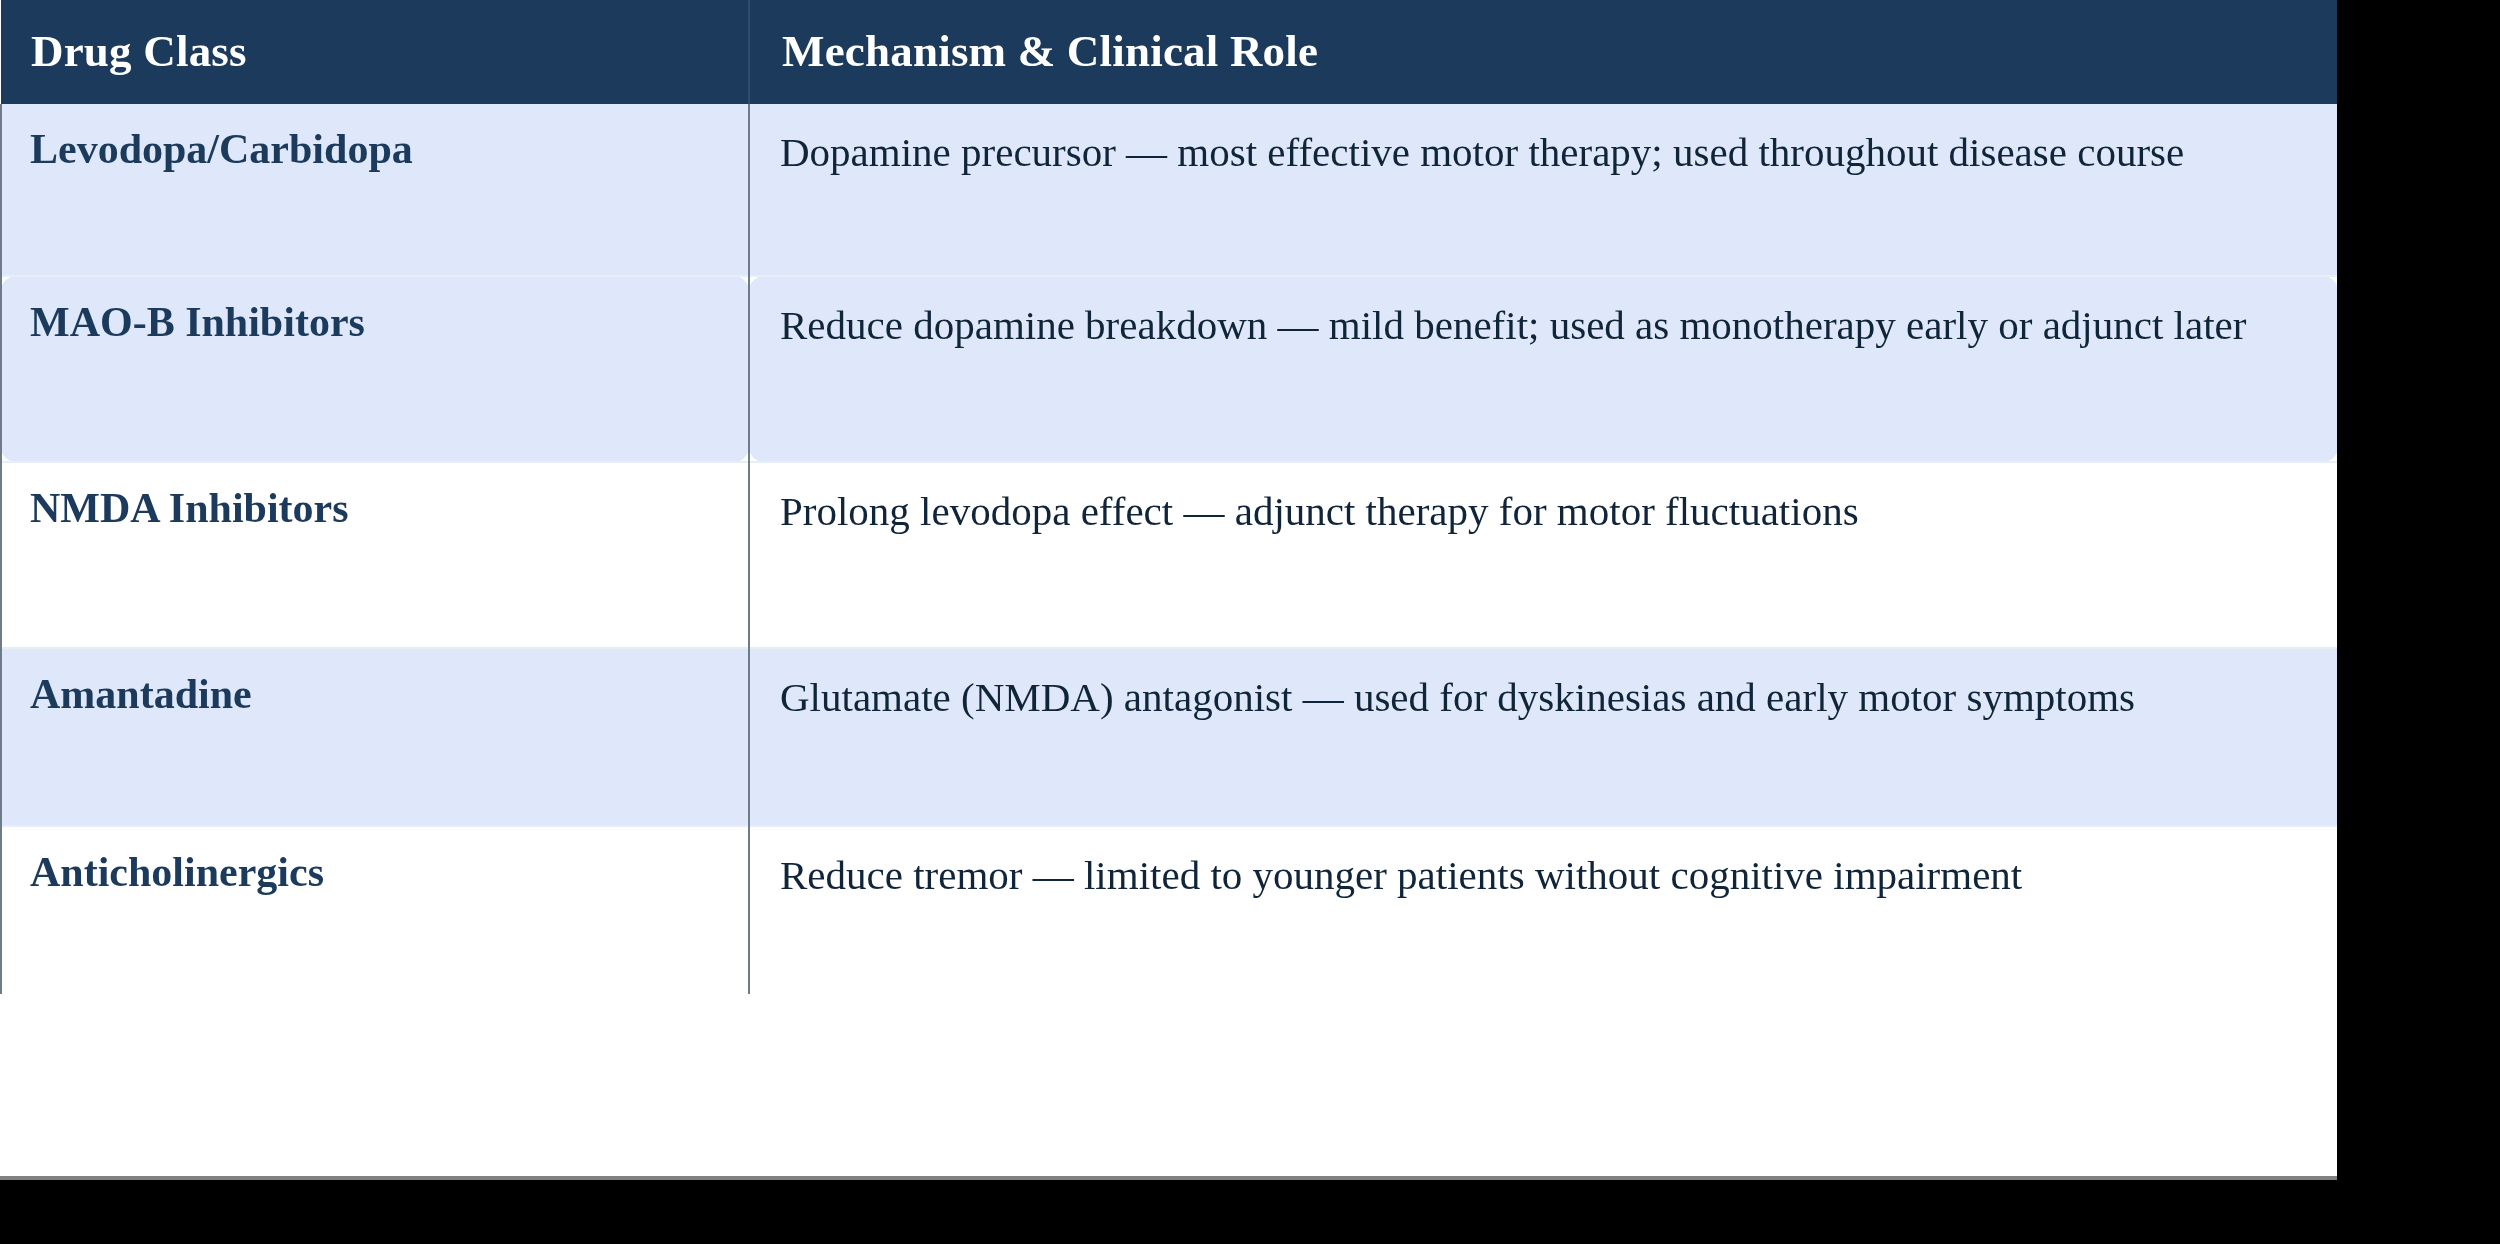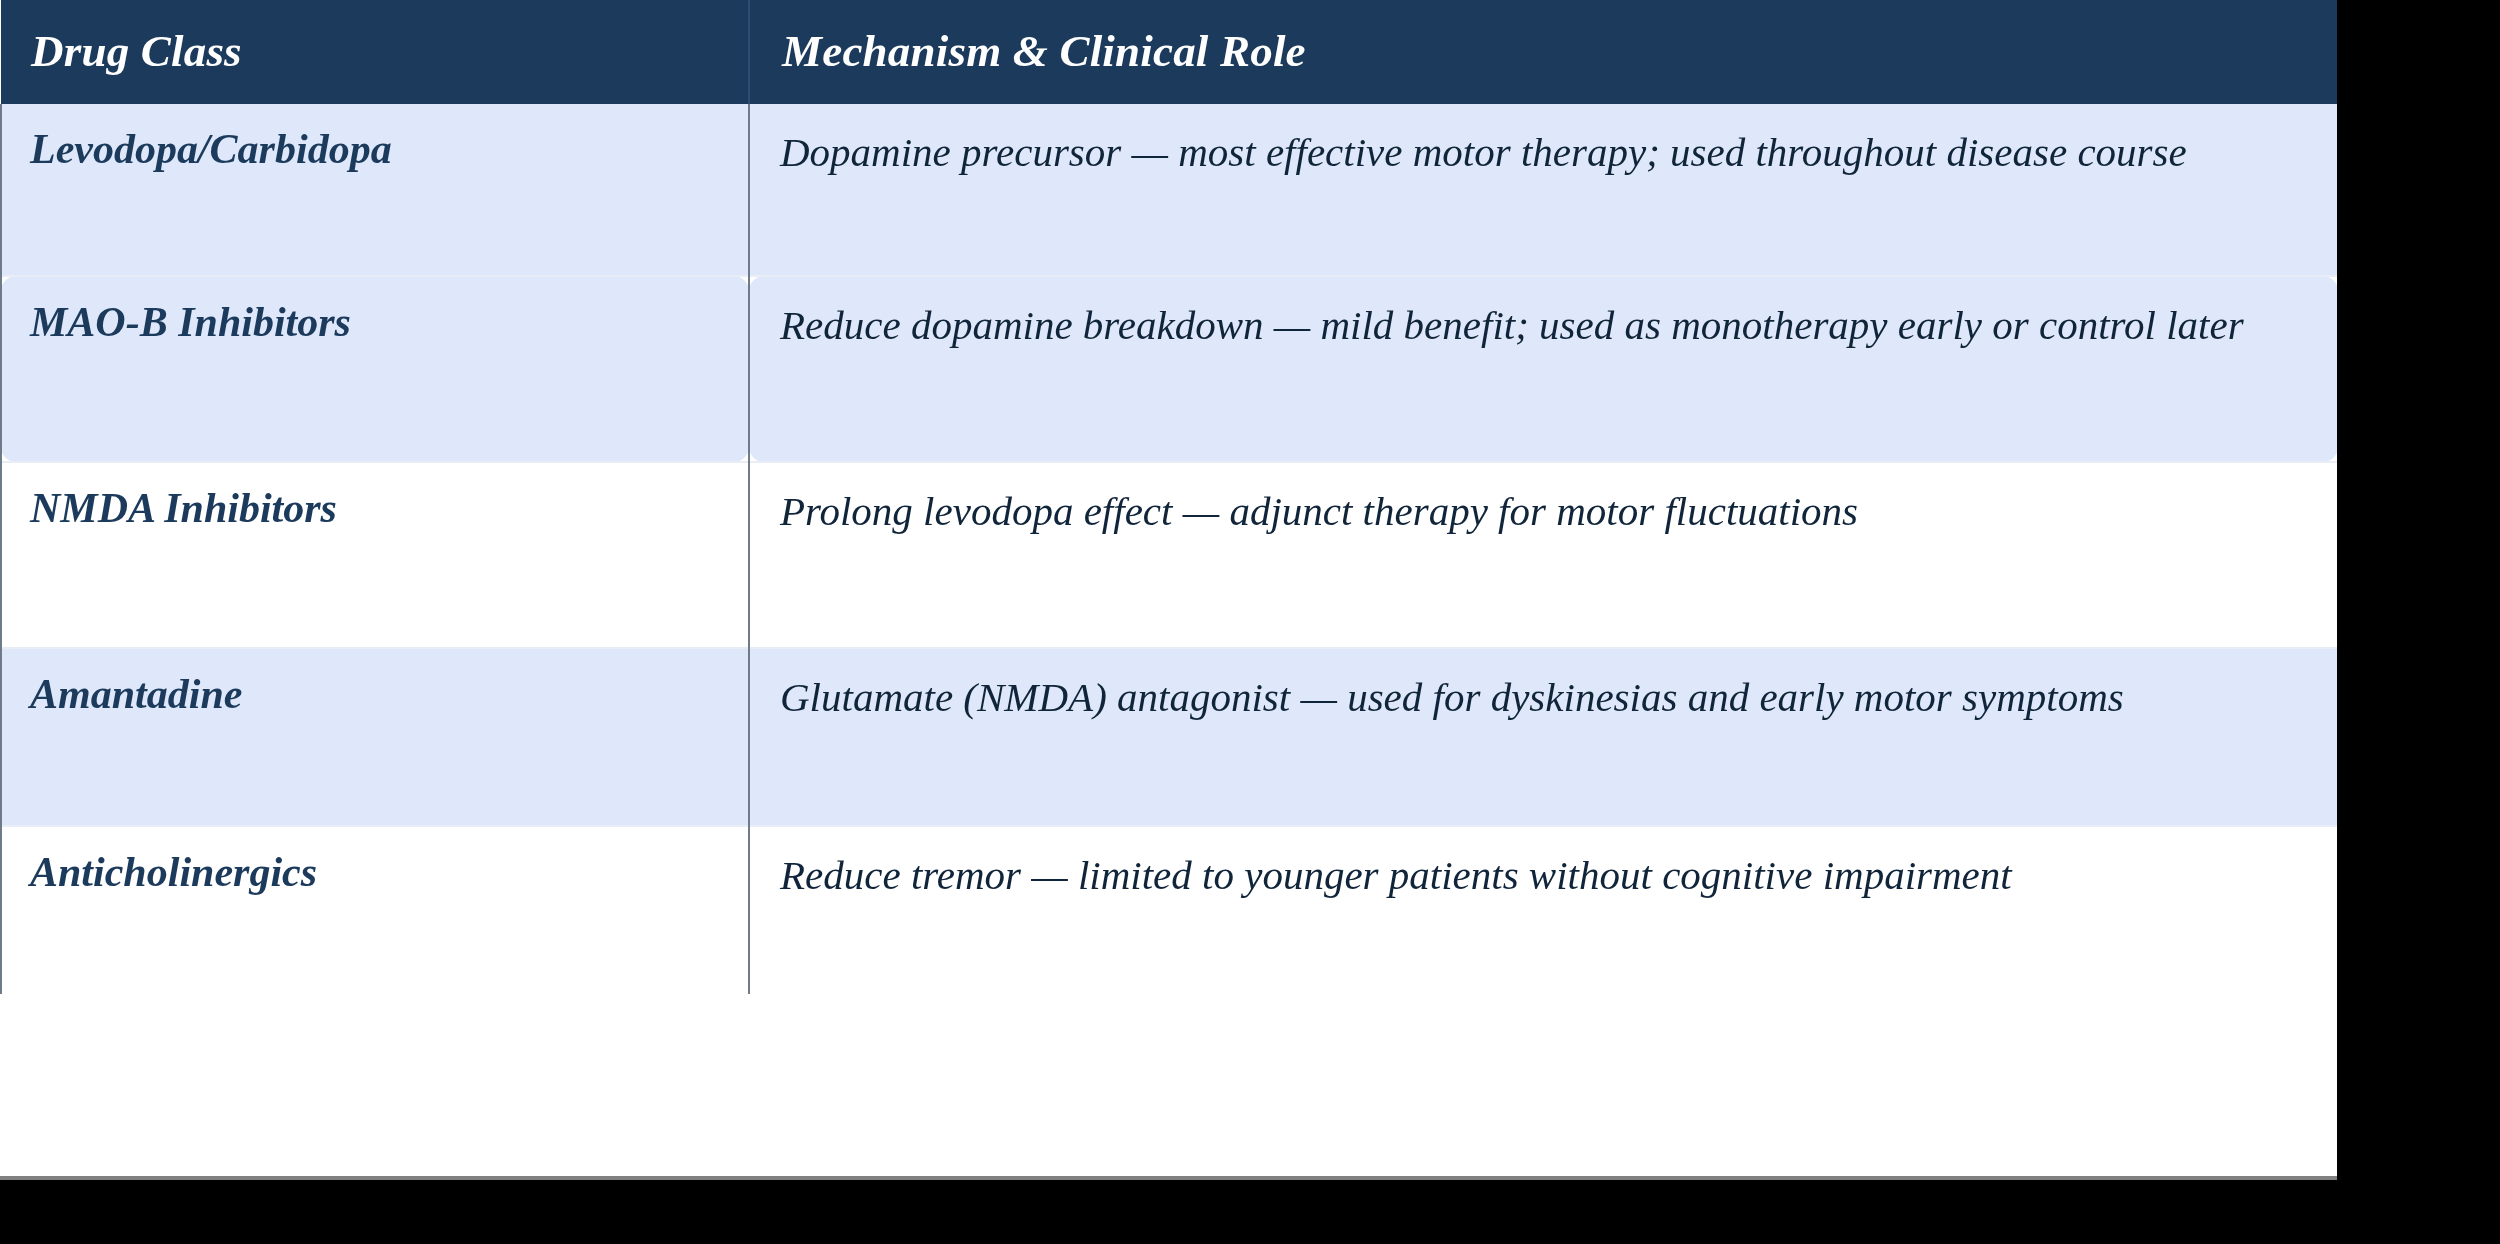--- a/index.html
+++ b/index.html
@@ -12,21 +12,20 @@
     height: 1244px;
     overflow: hidden;
     font-family: "Liberation Serif", "DejaVu Serif", serif;
   }
 
   #canvas {
     position: relative;
     width: 2500px;
     height: 1244px;
     background: #000000;
-    font-style: italic;
   }
 
   #table-wrap {
     position: absolute;
     left: 0;
     top: 0;
     width: 2337px;
     height: 1180px;
     background: #ffffff;
     border-bottom: 4px solid #808080;
@@ -130,21 +129,21 @@
       <tbody>
 
         <tr class="data-row shade-alt r0">
           <td class="cell cell-class">Levodopa/Carbidopa</td>
           <td class="cell cell-desc">Dopamine precursor — most effective motor therapy; used throughout disease course</td>
         </tr>
 
 
         <tr class="data-row shade-alt r2">
           <td class="cell cell-class">MAO-B Inhibitors</td>
-          <td class="cell cell-desc">Reduce dopamine breakdown — mild benefit; used as monotherapy early or control later</td>
+          <td class="cell cell-desc">Reduce dopamine breakdown — mild benefit; used as monotherapy early or adjunct later</td>
         </tr>
 
         <tr class="data-row shade-plain r3">
           <td class="cell cell-class">NMDA Inhibitors</td>
           <td class="cell cell-desc">Prolong levodopa effect — adjunct therapy for motor fluctuations</td>
         </tr>
 
         <tr class="data-row shade-alt r4">
           <td class="cell cell-class">Amantadine</td>
           <td class="cell cell-desc">Glutamate (NMDA) antagonist — used for dyskinesias and early motor symptoms</td>

